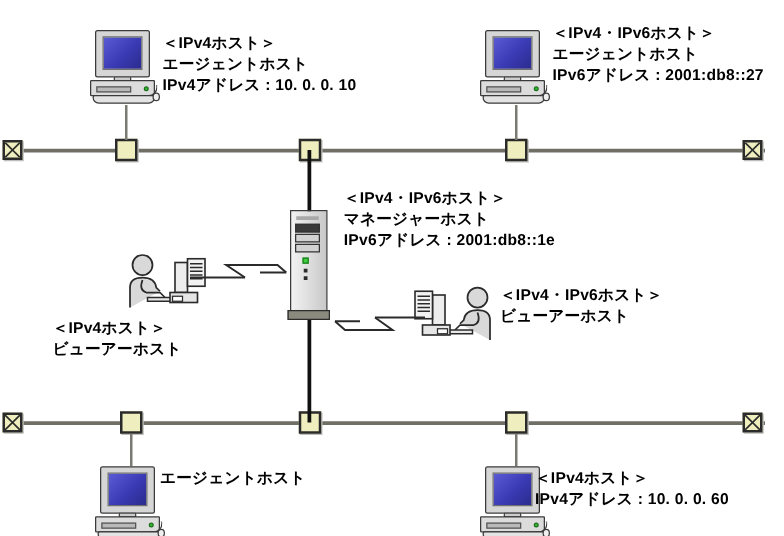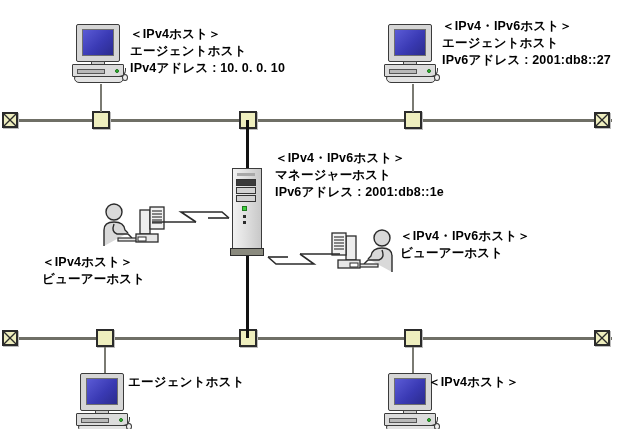--- a/index.html
+++ b/index.html
@@ -414,20 +414,21 @@
         <div class="slot"></div>
         <div class="led"></div>
       </div>
       <div class="mousecord"></div>
       <div class="keyboard"></div>
       <div class="mouse"></div>
     </div>
   </div>
   <div class="label-block" style="left:428px; top:358px;">
     <div>＜IPv4ホスト＞</div>
+    <div>IPv4アドレス : 10. 0. 0. 60</div>
   </div>
 
   <svg class="arrowlayer" viewBox="0 0 627 429">
 
     <g fill="none" stroke="#2b2b2b" stroke-width="1.6">
       <path d="M152 206 L196 206"></path>
       <path d="M196 206 L181 196 L222 196 L229 202"></path>
       <path d="M229 202 L208 202"></path>
     </g>
 

